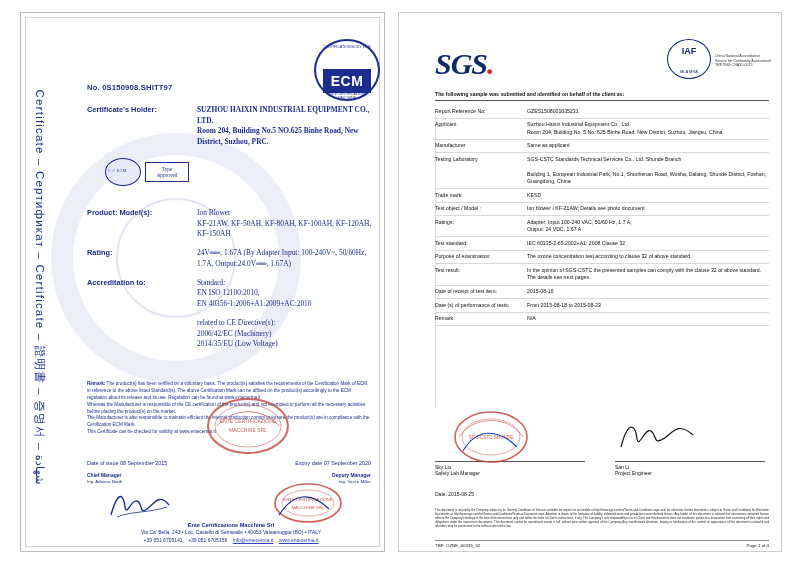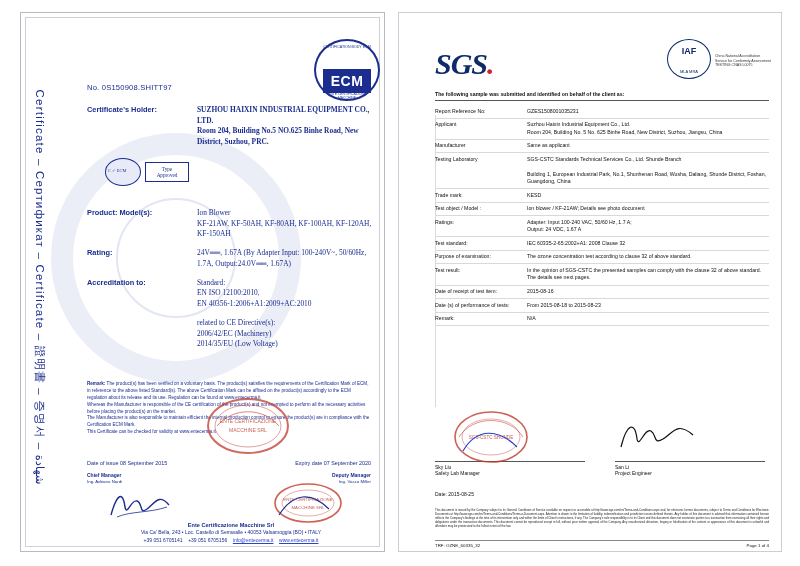--- a/index.html
+++ b/index.html
@@ -55,21 +55,21 @@
   .cert-title {
     position:absolute; left:66px; top:38px;
     font-family: "Liberation Serif", serif;
     font-size: 19px; font-weight: bold; color:#1b2d8f;
     border-bottom: 1.5px solid #1b2d8f;
     padding-bottom: 3px;
     width: 228px;
   }
   .cert-no {
     position:absolute; left:66px; top:70px;
-    font-size: 7.6px; color:#1b2d8f; letter-spacing:.2px;
+    font-size: 7.6px; color:#1b2d8f; letter-spacing:.2px;font-weight:bold;
   }
   .ecm-logo {
     position:absolute; right:4px; top:26px; width:66px; height:62px;
   }
   .ecm-ring {
     position:absolute; left:0; top:0; width:66px; height:62px; border-radius:50%;
     border:2px solid #1b2d8f;
   }
   .ecm-box {
     position:absolute; left:9px; top:30px; width:48px; height:24px;

